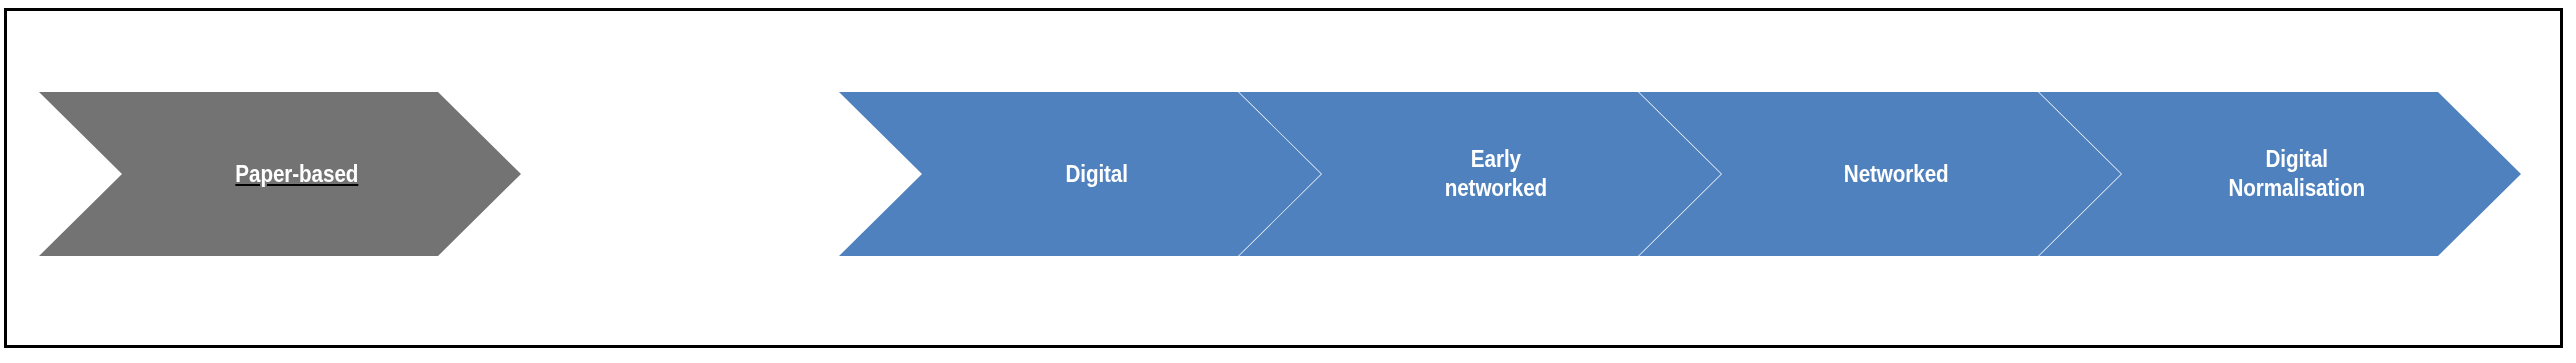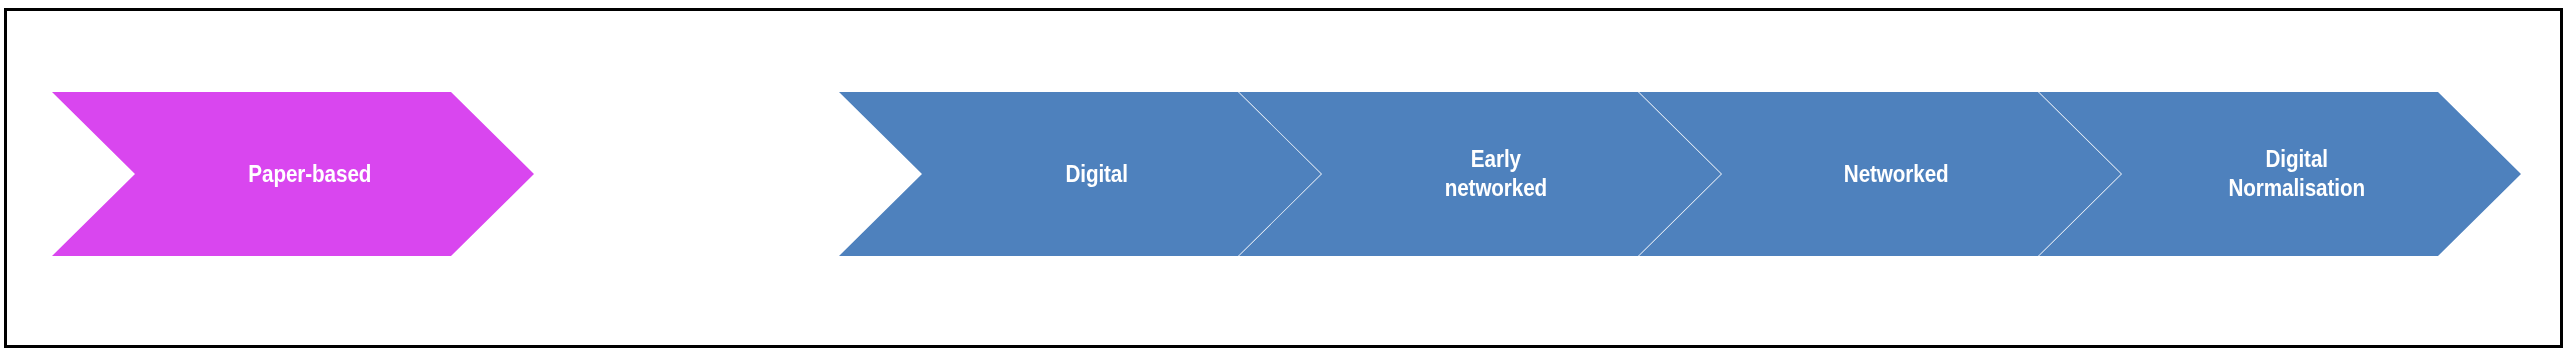--- a/index.html
+++ b/index.html
@@ -81,21 +81,21 @@
 </style>
 </head>
 <body>
 
 <div id="canvas" style="background: rgb(255, 255, 255);">
 
   <div id="frame-border" style="border-color: rgb(0, 0, 0);"></div>
 
   <div id="chevron-row">
 
-    <div class="chevron" style="left: 52px; width: 482px; background: #d946ef;">
+    <div class="chevron" style="left: 39px; width: 482px; background: #737373; text-decoration: underline;">
       <span class="chevron-label" style="color: rgb(255, 255, 255);">Paper-based</span>
     </div>
 
 
     <div class="chevron" style="left: 839px; width: 482px; background: rgb(78, 129, 189);">
       <span class="chevron-label" style="color: rgb(255, 255, 255);">Digital</span>
     </div>
 
     <div class="chevron" style="left: 1239px; width: 482px; background: rgb(78, 129, 189);">
       <span class="chevron-label" style="color: rgb(255, 255, 255);">Early

